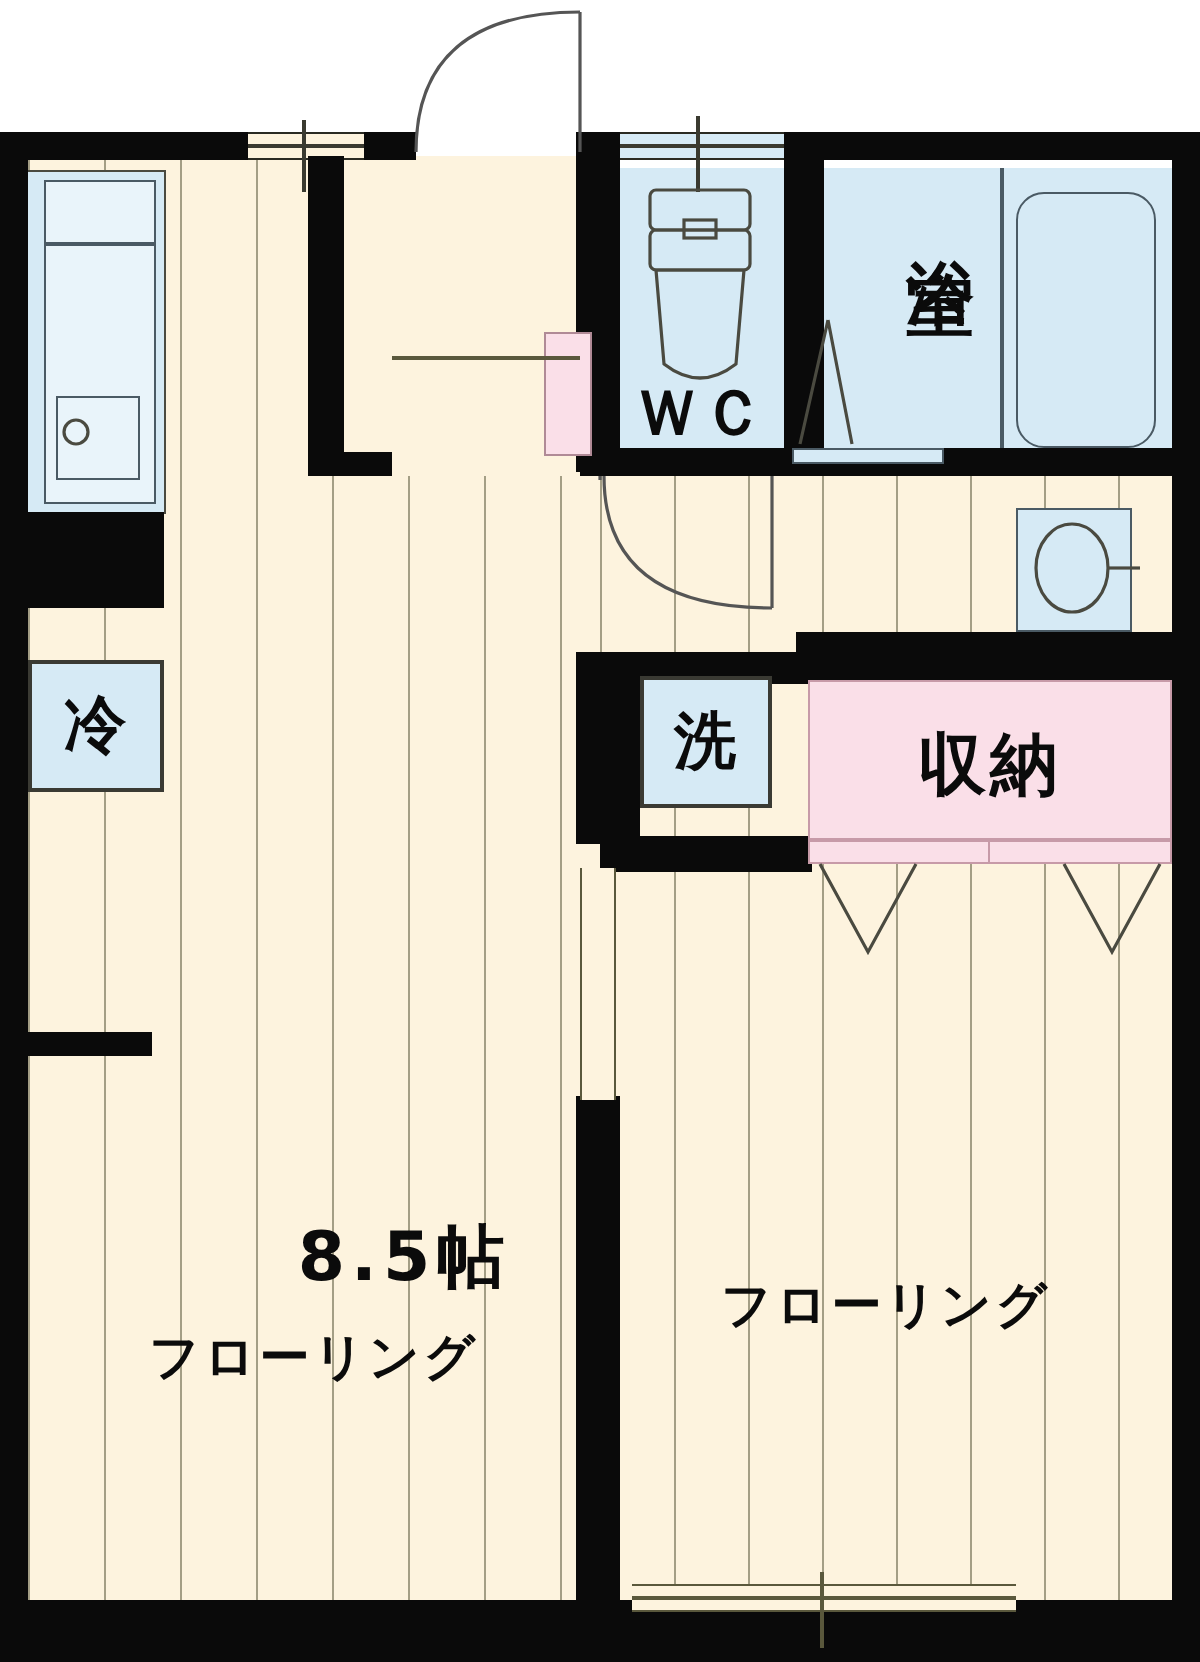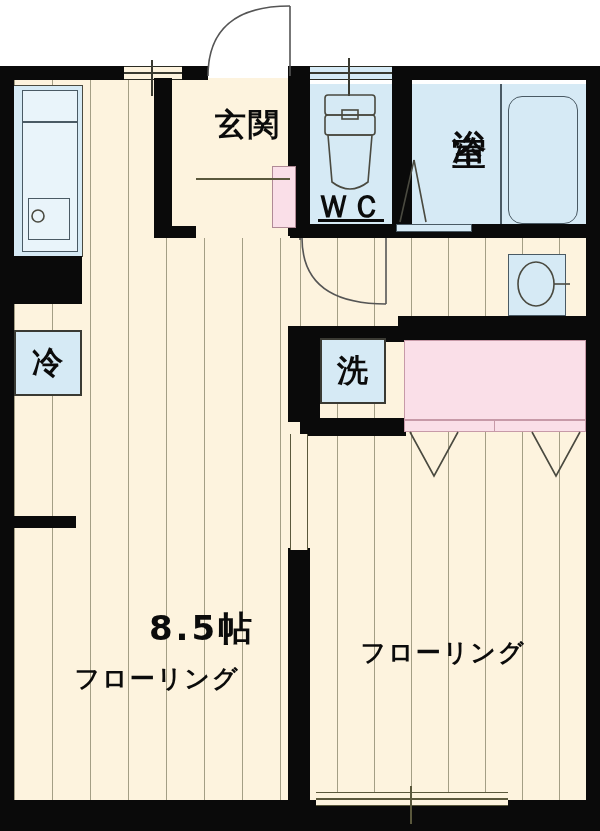--- a/index.html
+++ b/index.html
@@ -123,21 +123,21 @@
   <div class="badge" style="left:14px;top:330px;width:64px;height:62px;">
     <span>冷</span>
   </div>
 
   <svg style="left:318px;top:92px;width:70px;height:120px;">
     <rect x="7" y="3" width="50" height="20" rx="3" class="stroke"></rect>
     <rect x="7" y="23" width="50" height="20" rx="3" class="stroke"></rect>
     <rect x="24" y="18" width="16" height="9" class="stroke"></rect>
     <path d="M10 43 L54 43 L50 90 Q32 104 14 90 Z" class="stroke"></path>
   </svg>
-  <div class="lbl lbl-md" style="left:312px;top:186px;width:78px;text-decoration:underline;">ＷＣ</div>
+  <div class="lbl lbl-md" style="left:312px;top:186px;width:78px;">ＷＣ</div>
 
   <svg style="left:300px;top:238px;width:100px;height:80px;">
     <path d="M0 0 L0 2" class="strokeD"></path>
     <path d="M2 0 Q2 66 86 66" class="strokeD"></path>
     <line x1="86" y1="0" x2="86" y2="66" class="strokeD"></line>
   </svg>
 
   <div class="lbl lbl-lg" style="left:414px;top:102px;width:110px;line-height:43px;">
     <div style="writing-mode:vertical-rl;text-orientation:upright;margin:0 auto;letter-spacing:4px;">浴室</div>
   </div>
@@ -160,27 +160,27 @@
 
   <div class="abs pink" style="left:272px;top:166px;width:24px;height:62px;border:1.4px solid #b08a96;"></div>
 
   <div class="abs" style="left:196px;top:178px;width:94px;height:2px;background:#5a583c;"></div>
 
   <svg style="left:208px;top:4px;width:104px;height:74px;">
     <path d="M0 72 Q0 2 82 2" class="strokeD"></path>
     <line x1="82" y1="2" x2="82" y2="72" class="strokeD"></line>
   </svg>
 
-  <div class="lbl lbl-md" style="left:196px;top:104px;width:104px;">玄関</div>
 
   <div class="badge" style="left:320px;top:338px;width:62px;height:62px;">
     <span>洗</span>
   </div>
 
   <div class="abs pink" style="left:404px;top:340px;width:182px;height:80px;border:1.4px solid #c79aa8;"></div>
+  <div class="lbl lbl-lg" style="left:404px;top:360px;width:182px;">収納</div>
 
   <div class="abs pink" style="left:404px;top:420px;width:182px;height:12px;border:1.4px solid #c79aa8;"></div>
   <div class="abs" style="left:494px;top:420px;width:1.4px;height:12px;background:#c79aa8;"></div>
 
   <svg style="left:404px;top:432px;width:182px;height:48px;">
     <path d="M6 0 L30 44 L54 0" class="stroke"></path>
     <path d="M128 0 L152 44 L176 0" class="stroke"></path>
   </svg>
 
   <div class="lbl lbl-lg" style="left:14px;top:606px;width:286px;letter-spacing:3px;padding-left:45px;">8.5帖</div>

